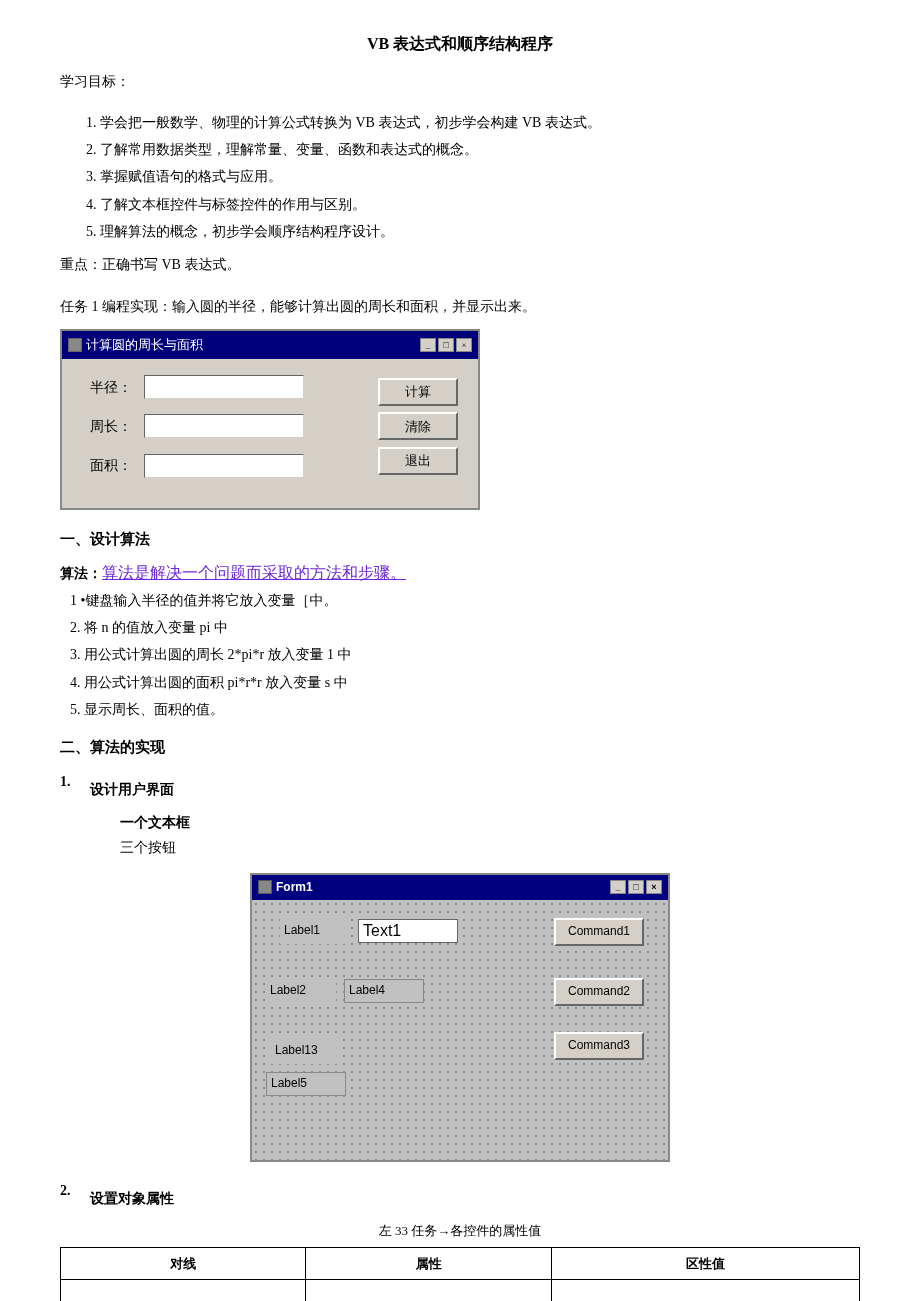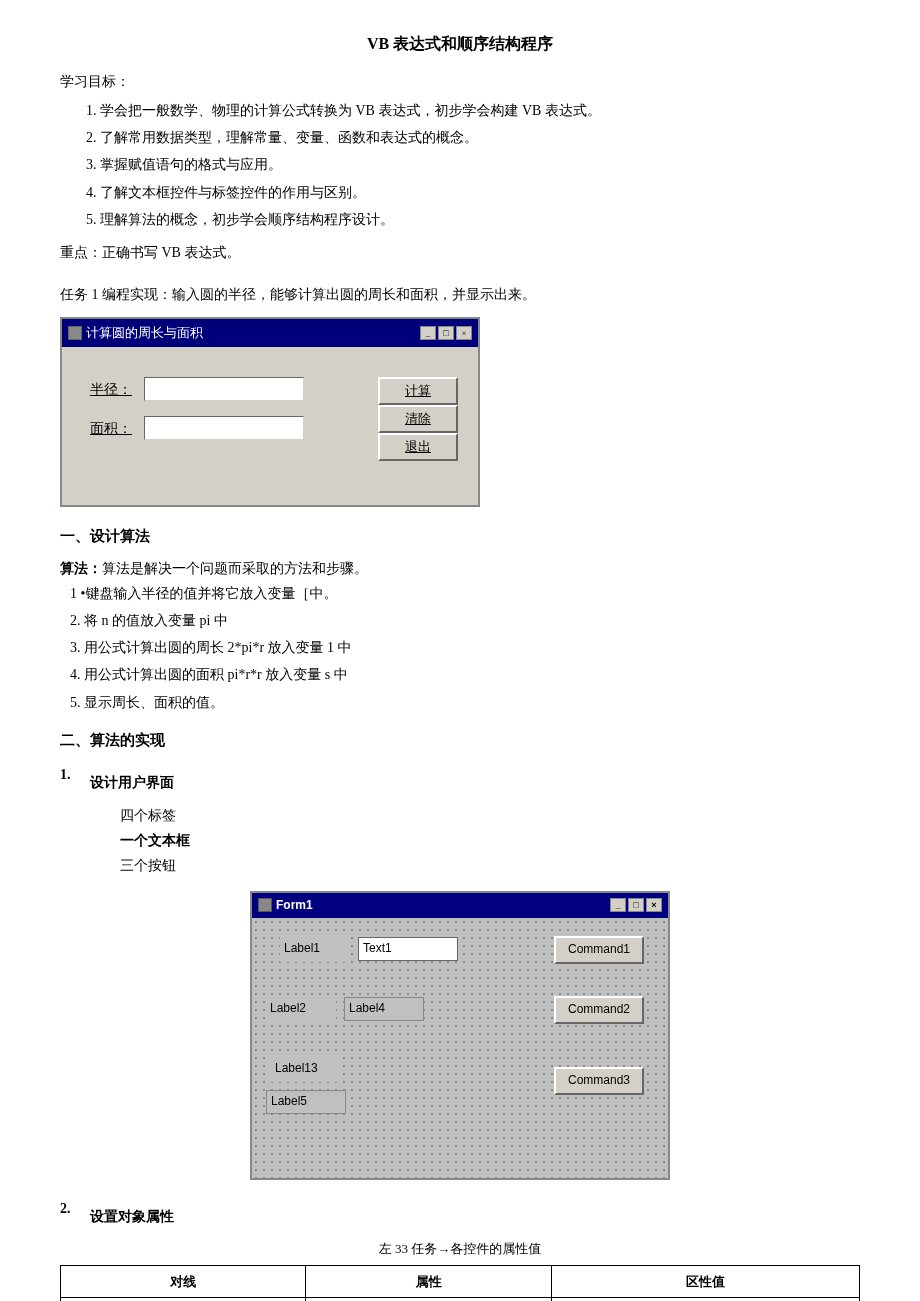--- a/index.html
+++ b/index.html
@@ -13,21 +13,21 @@
       line-height: 1.8;
     }
     h1.page-title {
       text-align: center;
       font-size: 16px;
       font-weight: bold;
       margin-bottom: 10px;
     }
     .section-label {
       font-size: 14px;
-      margin-bottom: 4px;
+      margin-bottom: 16px;
     }
     ol {
       margin-left: 40px;
       margin-bottom: 8px;
     }
     ol li {
       margin-bottom: 2px;
     }
     .key-point {
       margin-bottom: 17px;
@@ -71,23 +71,22 @@
       height: 14px;
       background: #d4d0c8;
       border: 1px solid #888;
       font-size: 9px;
       display: flex;
       align-items: center;
       justify-content: center;
       color: #000;
     }
     .vb-body {
-      padding: 30px 20px;
+      padding: 16px 20px;
       background: #d4d0c8;
-      text-decoration: underline;
     }
     .vb-row {
       display: flex;
       align-items: center;
       margin-bottom: 14px;
       gap: 12px;
     }
     .vb-label {
       width: 50px;
       text-align: right;
@@ -137,22 +136,23 @@
     .subsection-heading {
       font-weight: bold;
       font-size: 14px;
       margin: 8px 0 4px 0;
     }
     .algorithm-label {
       font-weight: bold;
       font-size: 14px;
     }
     .algorithm-def {
-      color: #000000;
-      font-size: 14px;
+      color: #6d28d9;
+      font-size: 16px;
+      text-decoration: underline;
     }
     .step-list {
       margin-left: 10px;
       margin-bottom: 6px;
     }
     .step-list p {
       margin-bottom: 2px;
     }
     
     .form1-container {
@@ -190,21 +190,21 @@
       font-size: 12px;
       font-family: "Arial", sans-serif;
       background: #c0c0c0;
       padding: 2px 4px;
     }
     .form1-textbox {
       width: 100px;
       height: 24px;
       background: white;
       border: 1px solid #666;
-      font-size: 12px;
+      font-size: 16px;
       font-family: "Arial", sans-serif;
       padding: 7px 4px;
       display: flex;
       align-items: center;
     }
     .form1-lbl2 {
       width: 80px;
       height: 24px;
       background: #c0c0c0;
       border: 1px solid #888;
@@ -224,21 +224,21 @@
       font-family: "Arial", sans-serif;
       display: flex;
       align-items: center;
       justify-content: center;
       position: absolute;
       right: 24px;
       cursor: pointer;
     }
     .form1-btn1 { top: 18px; }
     .form1-btn2 { top: 78px; }
-    .form1-btn3 { top: 149px; }
+    .form1-btn3 { top: 132px; }
     
     .table-caption {
       text-align: center;
       font-size: 13px;
       margin-bottom: 4px;
     }
     .attr-table {
       width: 100%;
       border-collapse: collapse;
       border: 1px solid #000;
@@ -289,20 +289,24 @@
     </div>
   </div>
   <div class="vb-body">
     <div class="vb-rows-container">
       <div class="vb-left-col">
         <div class="vb-row">
           <span class="vb-label">半径：</span>
           <div class="vb-input"></div>
         </div>
         <div class="vb-row">
+          <span class="vb-label">周长：</span>
+          <div class="vb-input"></div>
+        </div>
+        <div class="vb-row">
           <span class="vb-label">面积：</span>
           <div class="vb-input"></div>
         </div>
       </div>
       <div class="vb-right-col">
         <div class="vb-btn">计算</div>
         <div class="vb-btn">清除</div>
         <div class="vb-btn">退出</div>
       </div>
     </div>
@@ -324,21 +328,20 @@
 </div>
 
 <p class="section-heading">二、算法的实现</p>
 
 <div class="numbered-section">
   <span class="num-label">1.</span>
   <span class="subsection-heading">设计用户界面</span>
 </div>
 
 <div style="margin-left: 60px;">
-  <p>四个标签</p>
   <p style="font-weight:bold;">一个文本框</p>
   <p>三个按钮</p>
 </div>
 
 <div class="form1-container">
   <div class="form1-window">
     <div class="form1-titlebar">
       <div style="display:flex;align-items:center;gap:4px;">
         <div style="width:14px;height:14px;background:#888;border:1px solid #555;"></div>
         <span>Form1</span>

